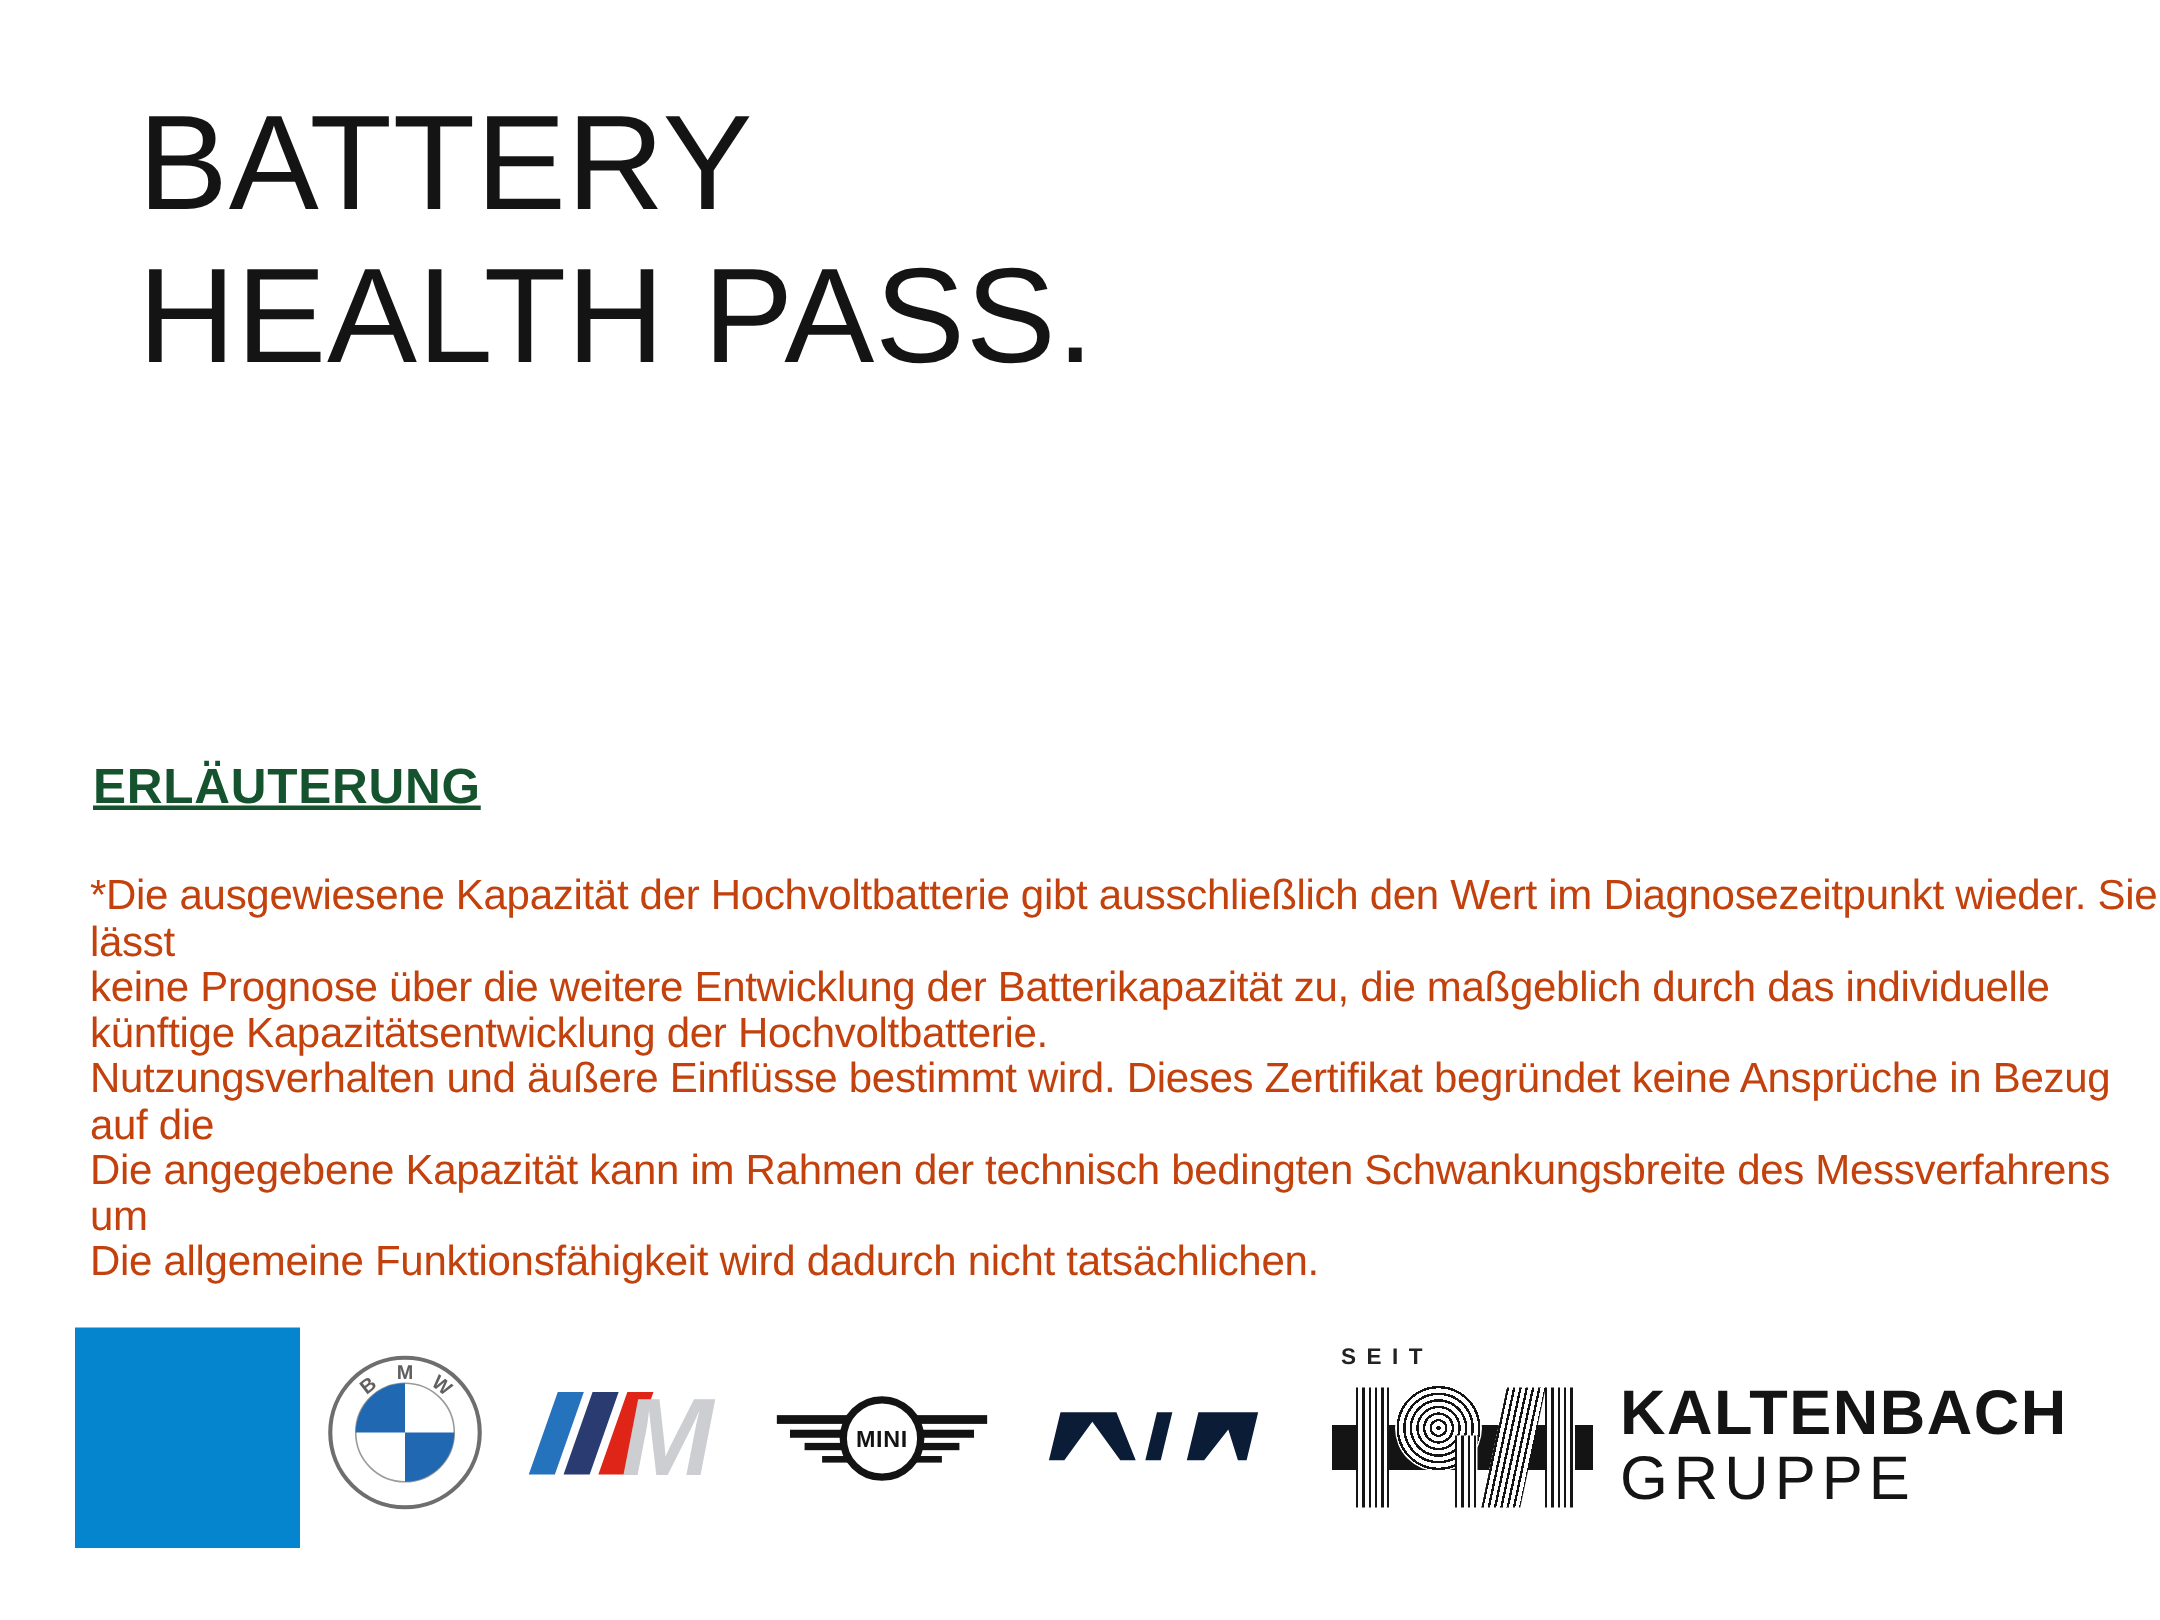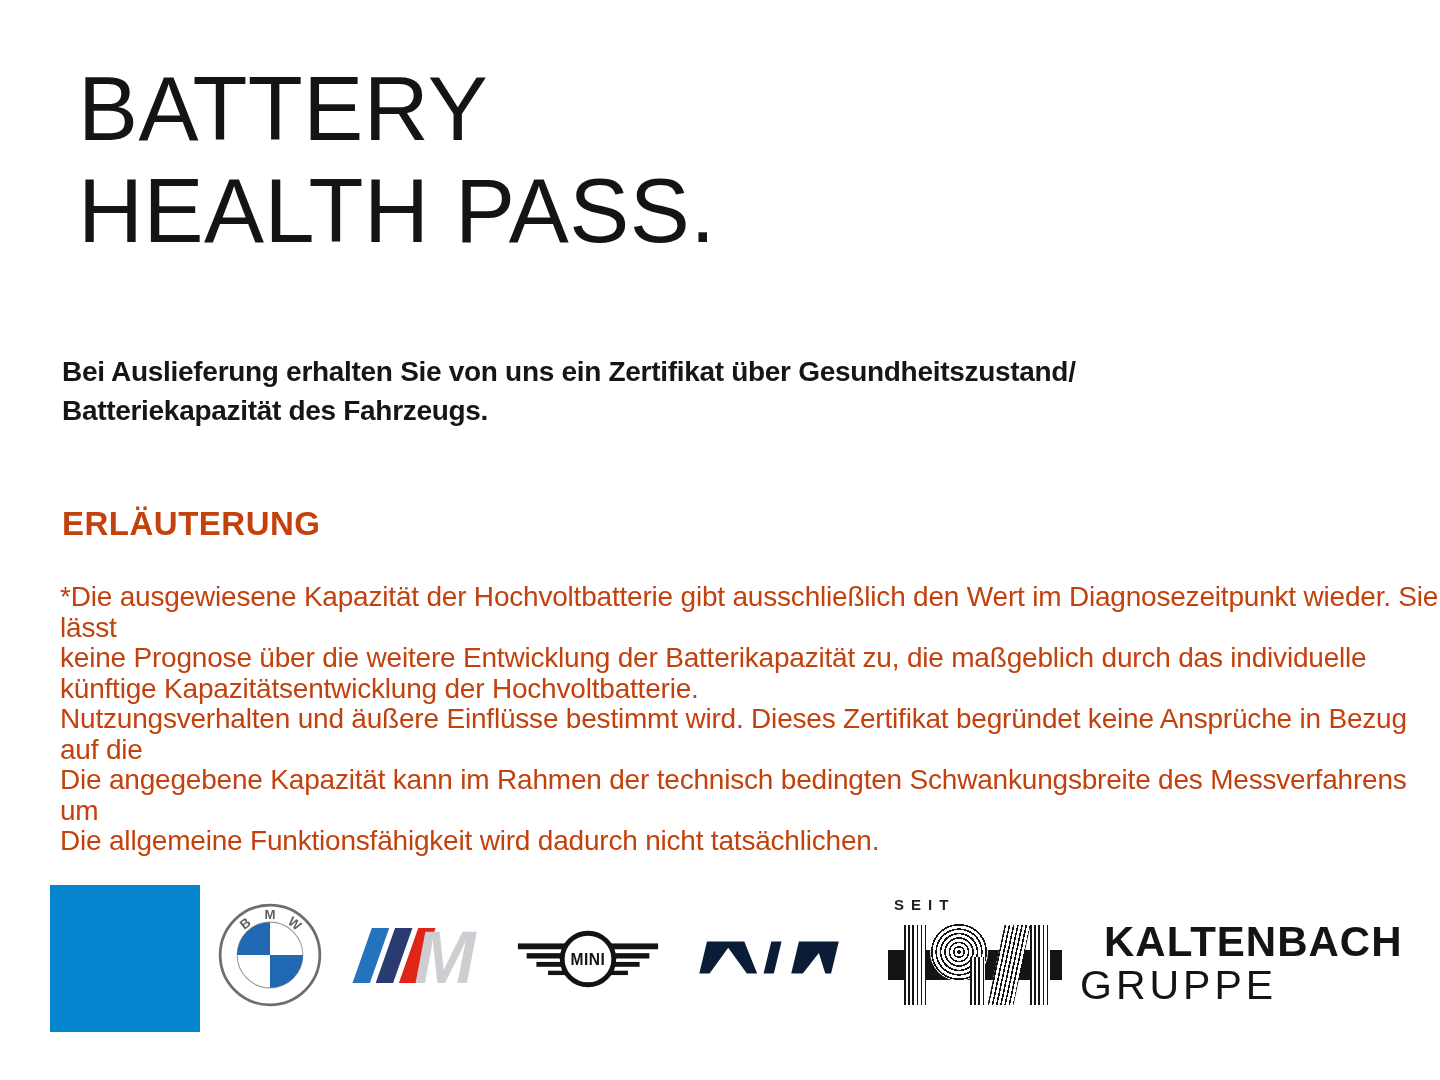--- a/index.html
+++ b/index.html
@@ -2,32 +2,32 @@
 <html><head>
 <meta charset="utf-8">
 <style>
   * { margin:0; padding:0; box-sizing:border-box; }
   html,body { background:#ffffff; }
   .page {
     position:relative; width:1440px; height:1080px; background:#ffffff;
     font-family:"Liberation Sans", sans-serif; color:#1a1a1a; overflow:hidden;
   }
   .title {
-    position:absolute; left:78px; top:58px;
+    position:absolute; left:92px; top:58px;
     font-size:90px; line-height:102px; font-weight:500;
     letter-spacing:0.5px; color:#141414;
   }
   .intro {
     position:absolute; left:62px; top:352px;
     font-size:28px; line-height:39px; font-weight:700;
     letter-spacing:-0.3px; color:#161616;
   }
   .section-heading {
     position:absolute; left:62px; top:505px;
-    font-size:33px; font-weight:700; letter-spacing:0.5px; color:#c2410c;
+    font-size:33px; font-weight:700; letter-spacing:0.5px; color:#14532d;text-decoration:underline;
   }
   .body-text {
     position:absolute; left:60px; top:582px;
     font-size:28px; line-height:30.5px; font-weight:400;
     letter-spacing:-0.2px; color:#c2410c;
   }
   .logo-row { position:absolute; left:0; top:880px; width:1440px; height:170px; }
   .blue-square { position:absolute; left:50px; top:5px; width:150px; height:147px; background:#0685cf; }
   .bmw-logo   { position:absolute; left:217px; top:22px; width:106px; height:106px; }
   .m-logo     { position:absolute; left:352px; top:47px; width:146px; height:58px; }
@@ -37,38 +37,34 @@
   .kb-seit { position:absolute; left:6px; top:0; font-size:15px; font-weight:600; letter-spacing:7px; color:#222; }
   .kb-graphic { position:absolute; left:0; top:27px; width:174px; height:84px; }
   .kb-bar { position:absolute; left:0; top:27px; width:174px; height:30px; background:#141414; }
   .kb-stripes { background:repeating-linear-gradient(90deg, #141414 0, #141414 1.6px, #ffffff 1.6px, #ffffff 4.2px); }
   .kb-d1a { position:absolute; left:16px; top:2px; width:22px; height:80px; }
   .kb-d9  { position:absolute; left:42px; top:0; width:58px; height:58px; border-radius:50%;
             background:repeating-radial-gradient(circle at 50% 50%, #141414 0, #141414 1.6px, #ffffff 1.6px, #ffffff 4.4px); }
   .kb-d9tail { position:absolute; left:82px; top:34px; width:15px; height:48px; }
   .kb-d7  { position:absolute; left:108px; top:2px; width:26px; height:80px; transform:skewX(-12deg); }
   .kb-d1b { position:absolute; left:142px; top:2px; width:20px; height:80px; }
-  .kb-name { position:absolute; left:192px; top:22px; font-size:42px; font-weight:800; letter-spacing:1px; color:#141414; white-space:nowrap;margin-left:24px; }
+  .kb-name { position:absolute; left:192px; top:22px; font-size:42px; font-weight:800; letter-spacing:1px; color:#141414; white-space:nowrap; }
   .kb-sub  { position:absolute; left:192px; top:66px; font-size:41px; font-weight:400; letter-spacing:4px; color:#141414; white-space:nowrap; }
   .sr-only { position:absolute; width:1px; height:1px; overflow:hidden; clip:rect(0 0 0 0); white-space:nowrap; }
 </style>
 </head>
 <body>
 
 <div class="page">
 
   <div class="title">
     <div>BATTERY</div>
     <div>HEALTH PASS.</div>
   </div>
 
-  <div class="intro">
-    <div>Bei Auslieferung erhalten Sie von uns ein Zertifikat über Gesundheitszustand/</div>
-    <div>Batteriekapazität des Fahrzeugs.</div>
-  </div>
 
   <div class="section-heading">ERLÄUTERUNG</div>
 
   <div class="body-text">
     <div>*Die ausgewiesene Kapazität der Hochvoltbatterie gibt ausschließlich den Wert im Diagnosezeitpunkt wieder. Sie lässt</div>
     <div>keine Prognose über die weitere Entwicklung der Batterikapazität zu, die maßgeblich durch das individuelle</div>
     <div>künftige Kapazitätsentwicklung der Hochvoltbatterie.</div>
     <div>Nutzungsverhalten und äußere Einflüsse bestimmt wird. Dieses Zertifikat begründet keine Ansprüche in Bezug auf die</div>
     <div>Die angegebene Kapazität kann im Rahmen der technisch bedingten Schwankungsbreite des Messverfahrens um</div>
     <div>Die allgemeine Funktionsfähigkeit wird dadurch nicht tatsächlichen.</div>

